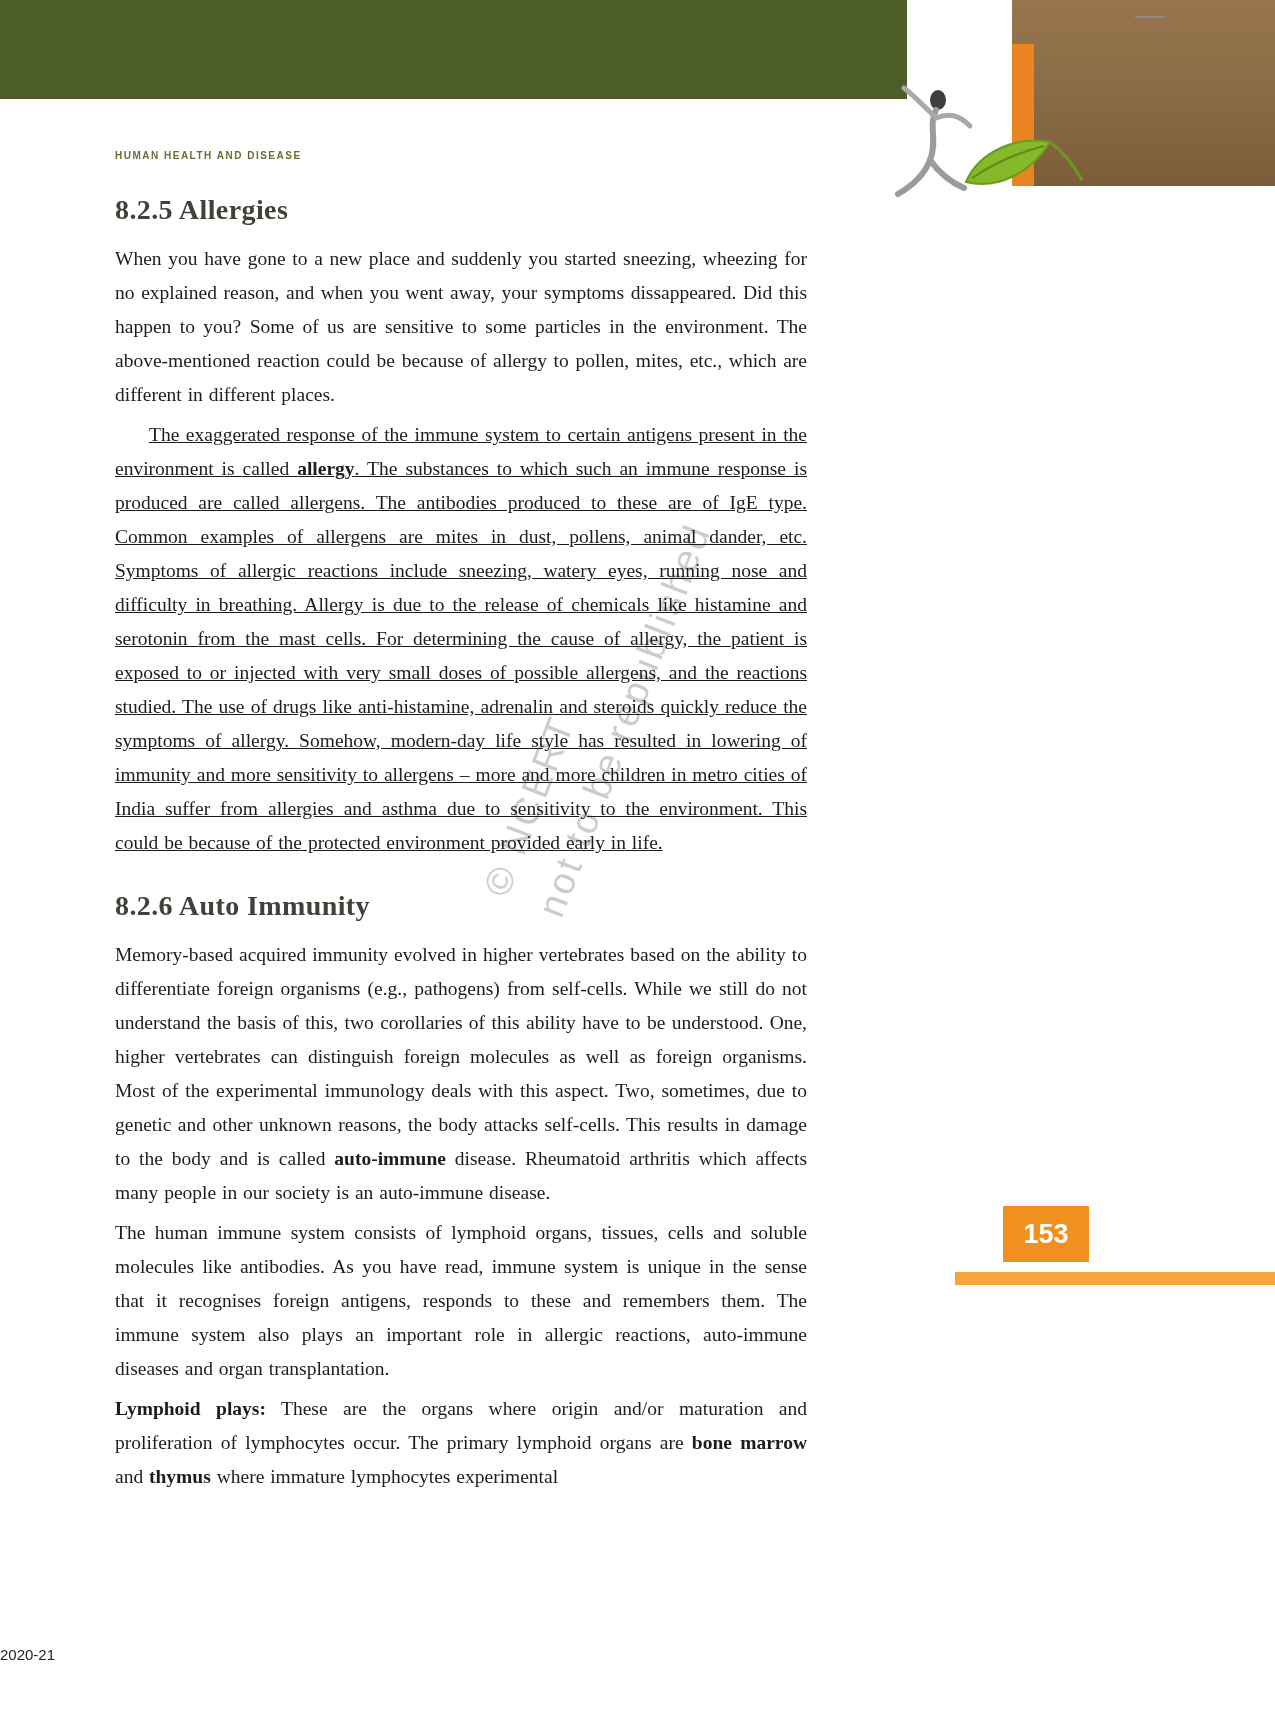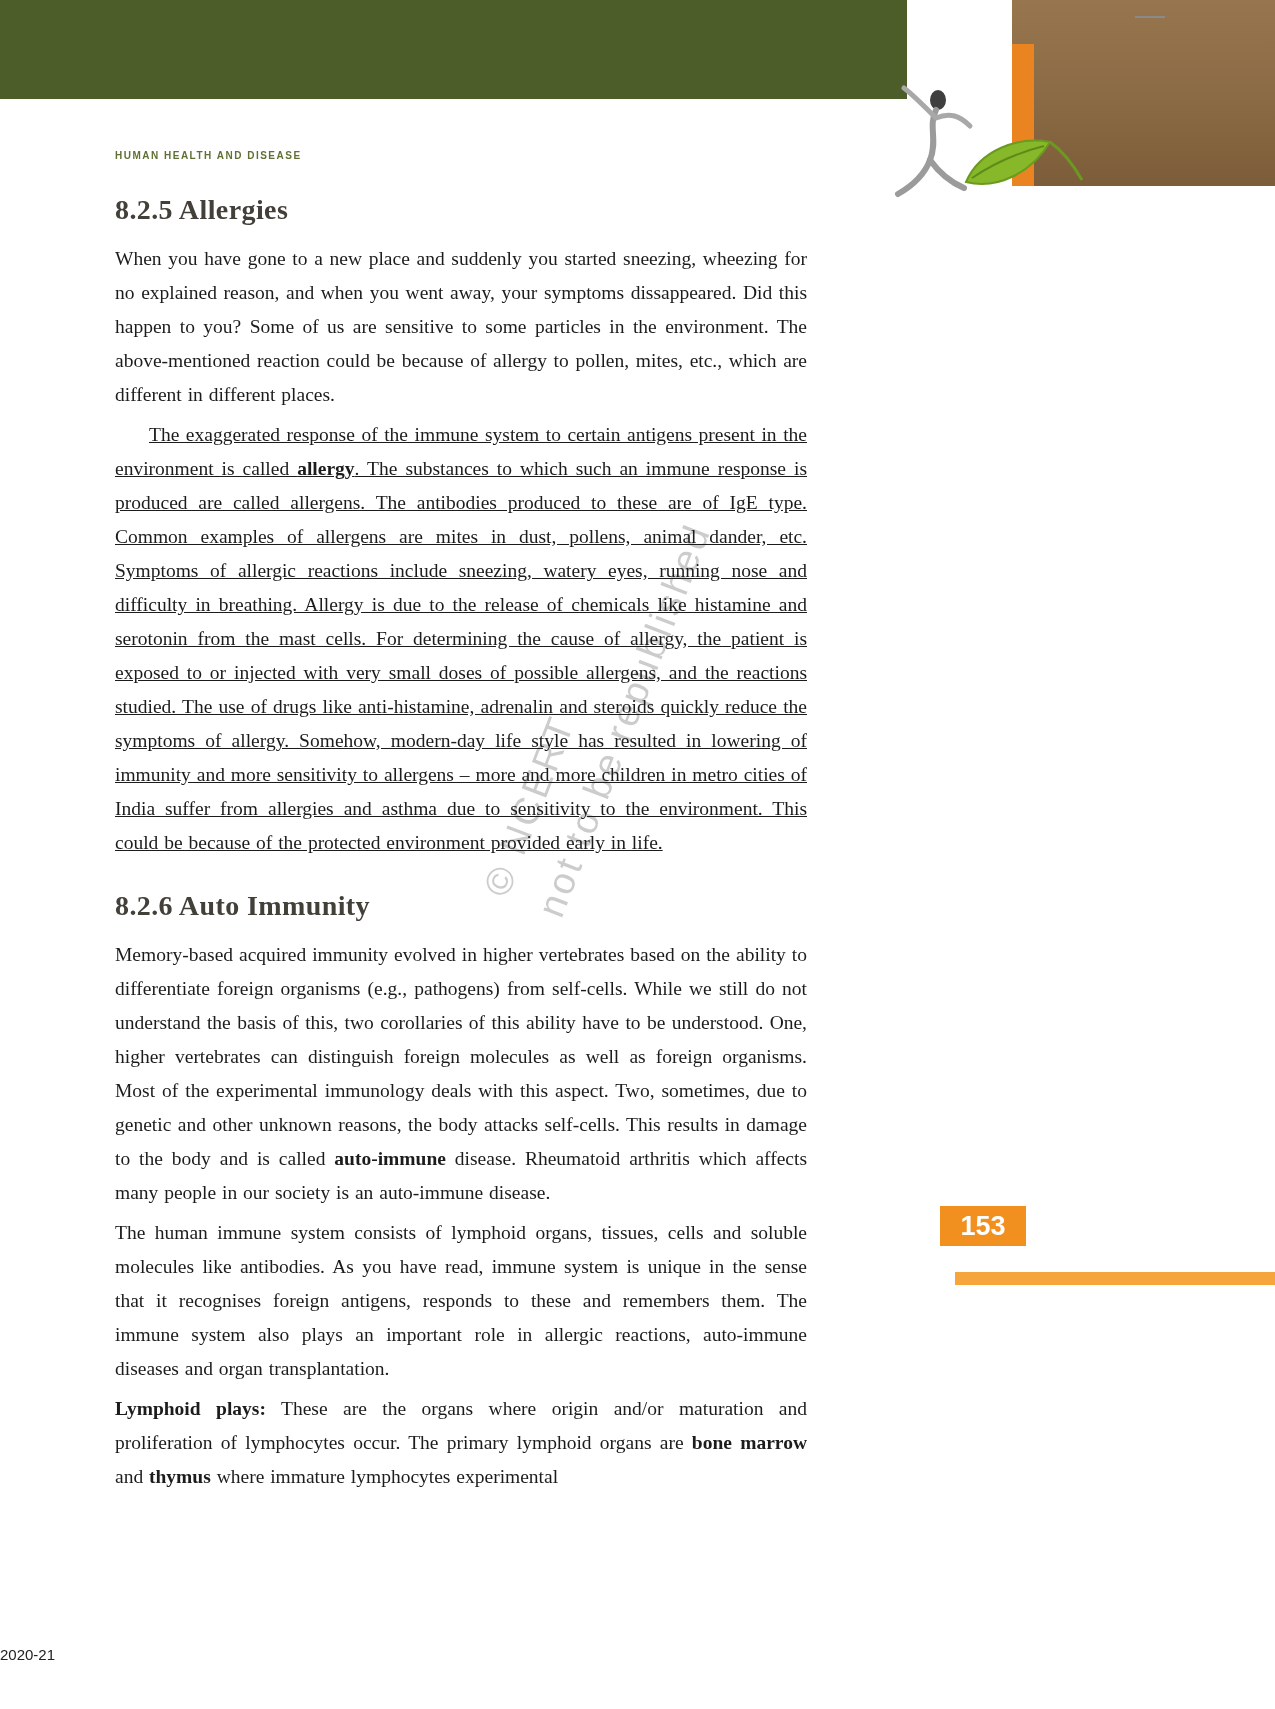--- a/index.html
+++ b/index.html
@@ -41,21 +41,21 @@
   .watermark {
     position:absolute; left:468px; top:884px;
     transform:rotate(-69deg); transform-origin:0 0;
     font-family:"Liberation Sans", sans-serif; font-size:38px; line-height:58px;
     letter-spacing:3px; color:rgba(110,110,110,0.35); white-space:nowrap;
     pointer-events:none;
   }
 
   
   .pagenum-box {
-    position:absolute; left:940px; top:1206px; width:86px; height:40px;
+    position:absolute; left:1003px; top:1206px; width:86px; height:56px;
     background:#f18f1f; color:#ffffff; font-family:"Liberation Sans", sans-serif;
     font-size:27px; font-weight:bold; display:flex; align-items:center; justify-content:center;
   }
   .pagenum-strip { position:absolute; left:955px; top:1272px; width:320px; height:13px; background:#f5a53c; }
 
   
   .footer {
     position:absolute; left:0; top:1646px; width:1172px; text-align:left;
     font-family:"Liberation Sans", sans-serif; font-size:15px; color:#222222;
   }

